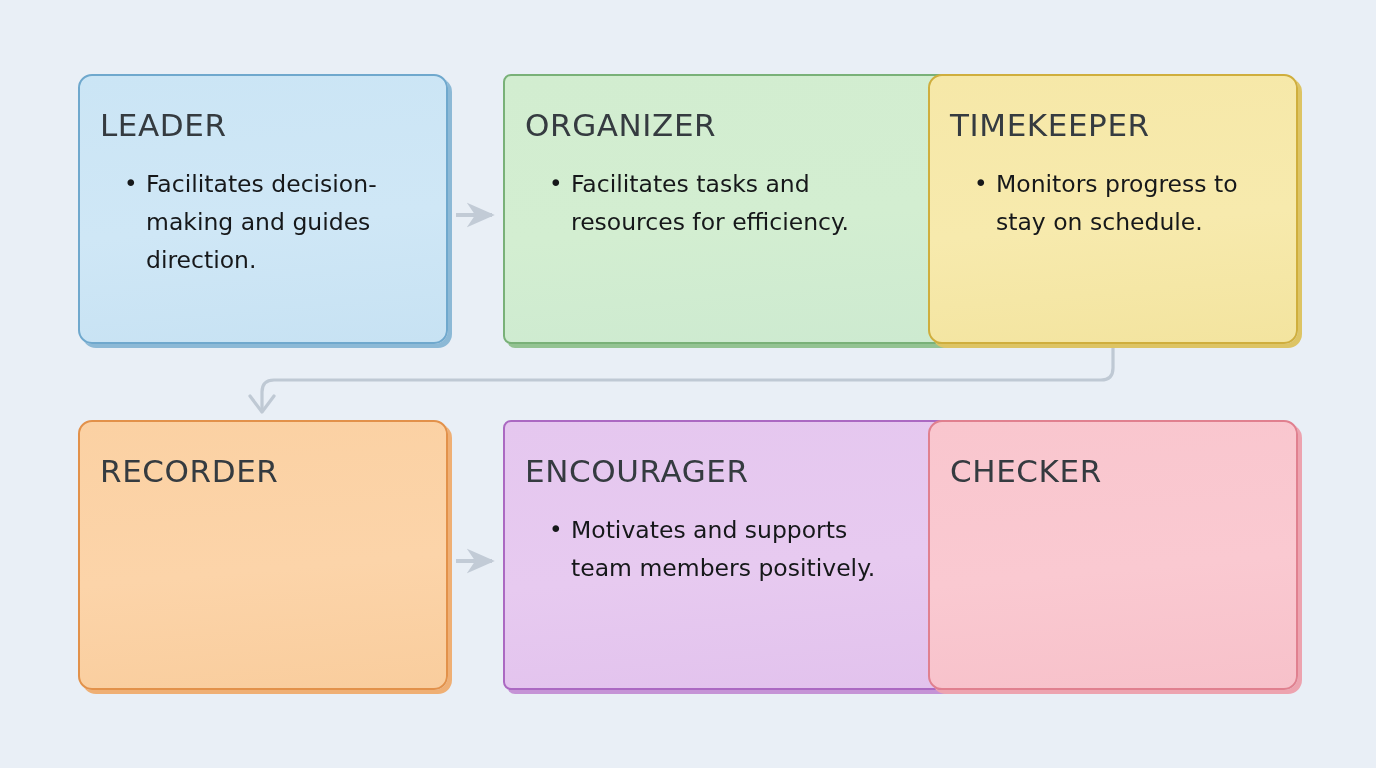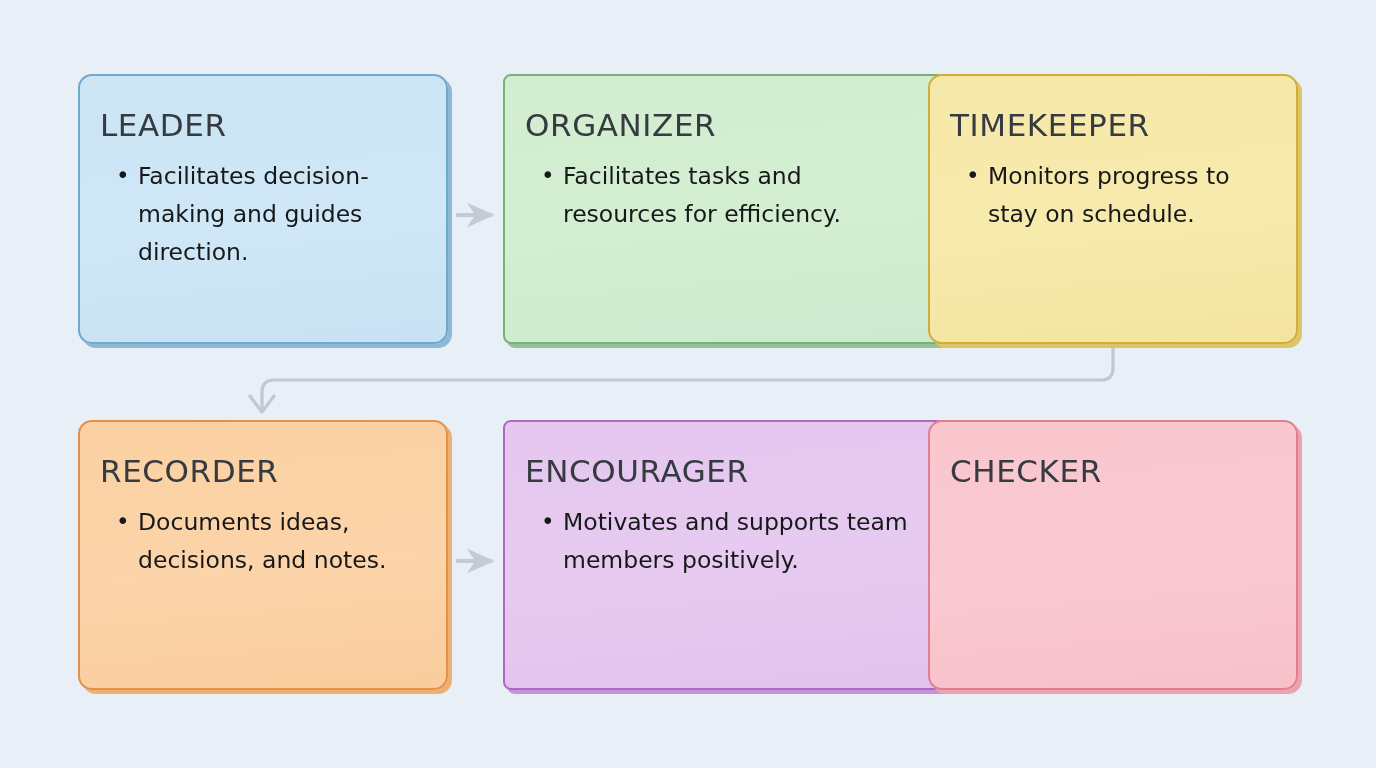--- a/index.html
+++ b/index.html
@@ -60,21 +60,21 @@
     font-size: 31px;
     line-height: 1.0;
     letter-spacing: 0.6px;
     color: #353b40;
     font-weight: 400;
     margin: 18px 0 12px 0;
     white-space: nowrap;
   }
 
   .node-bullets {
-    margin: 4px;
+    margin: 12px;
     padding: 0 0 0 34px;
     list-style: none;
   }
 
   .node-bullets li {
     position: relative;
     font-size: 23.5px;
     line-height: 1.62;
     color: #16181a;
     font-weight: 400;
@@ -169,23 +169,20 @@
       <div class="node-title">TIMEKEEPER</div>
       <ul class="node-bullets">
         <li>Monitors progress to stay on schedule.</li>
       </ul>
     </div>
   </div>
 
   <div class="node r2 c1 pal-orange">
     <div class="node-inner">
       <div class="node-title">RECORDER</div>
-      <ul class="node-bullets">
-        <li>Documents ideas, decisions, and notes.</li>
-      </ul>
     </div>
   </div>
 
   <div class="node r2 c2 pal-purple">
     <div class="node-inner">
       <div class="node-title">ENCOURAGER</div>
       <ul class="node-bullets">
         <li>Motivates and supports team members positively.</li>
       </ul>
     </div>

